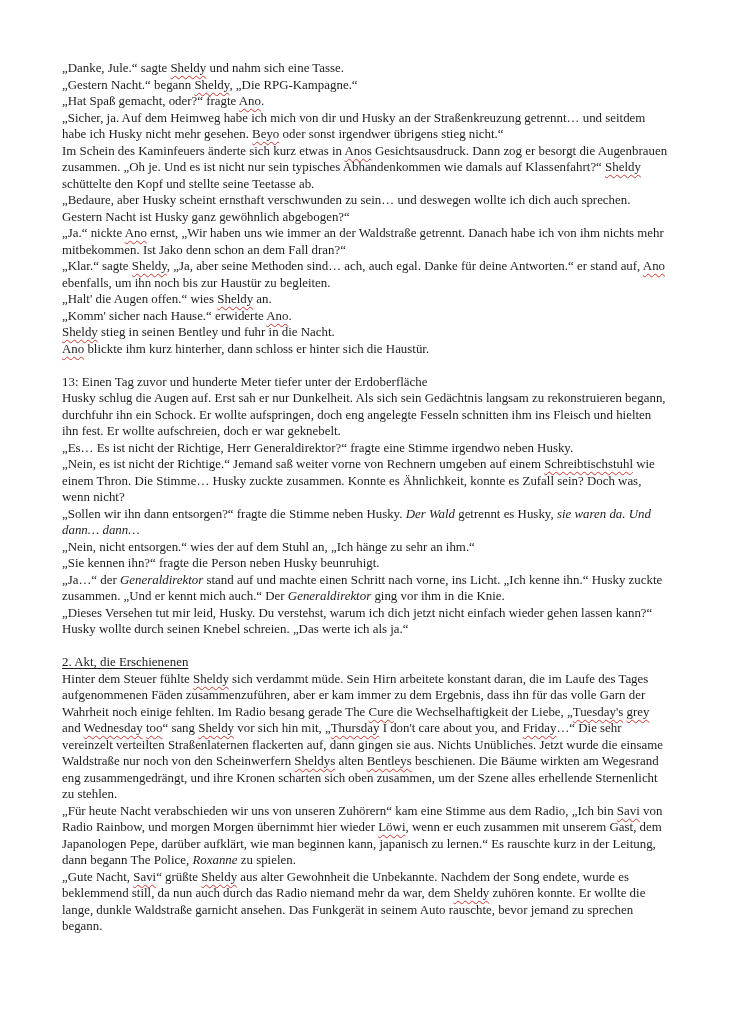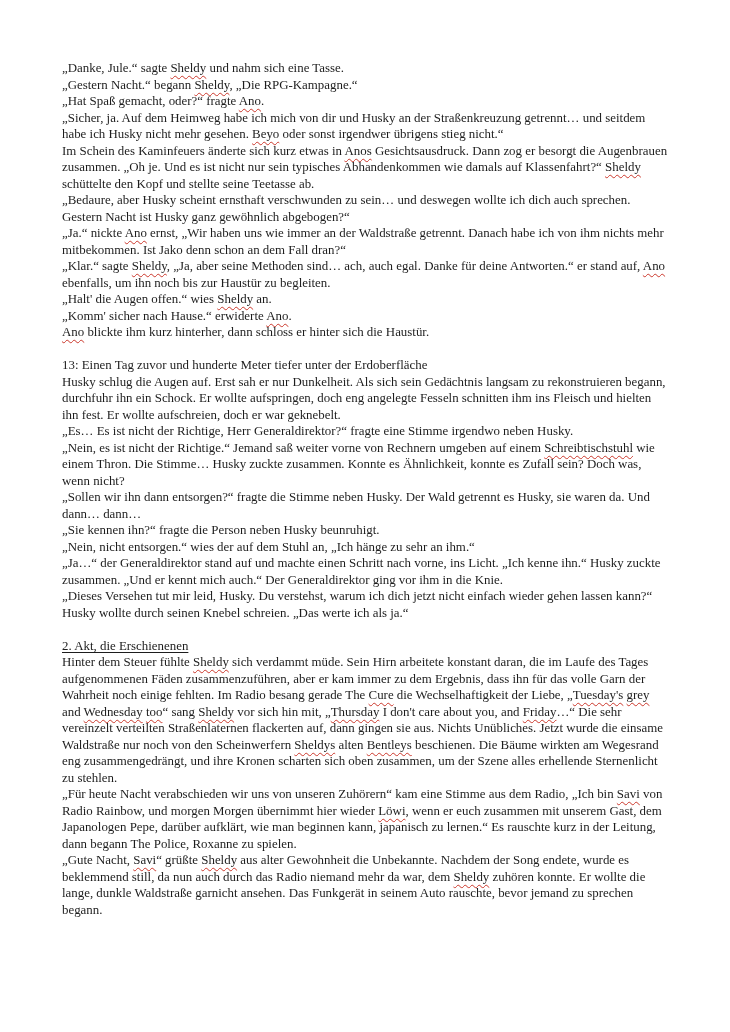--- a/index.html
+++ b/index.html
@@ -33,20 +33,21 @@
   }
   .misspell {
     text-decoration-line: underline;
     text-decoration-style: wavy;
     text-decoration-color: #cb382c;
     text-decoration-thickness: 1px;
     text-underline-offset: 2.5px;
     text-decoration-skip-ink: none;
   }
   .italic {
+    font-style: italic;
   }
   .underline {
     text-decoration-line: underline;
     text-decoration-thickness: 1px;
     text-underline-offset: 2px;
   }
 </style>
 </head>
 <body>
 
@@ -55,29 +56,30 @@
       <div class="para"><span>„Danke, Jule.“ sagte </span><span class="misspell">Sheldy</span><span> und nahm sich eine Tasse.</span></div>
       <div class="para"><span>„Gestern Nacht.“ begann </span><span class="misspell">Sheldy</span><span>, „Die RPG-Kampagne.“</span></div>
       <div class="para"><span>„Hat Spaß gemacht, oder?“ fragte </span><span class="misspell">Ano</span><span>.</span></div>
       <div class="para"><span>„Sicher, ja. Auf dem Heimweg habe ich mich von dir und Husky an der Straßenkreuzung getrennt… und seitdem habe ich Husky nicht mehr gesehen. </span><span class="misspell">Beyo</span><span> oder sonst irgendwer übrigens stieg nicht.“</span></div>
       <div class="para"><span>Im Schein des Kaminfeuers änderte sich kurz etwas in </span><span class="misspell">Anos</span><span> Gesichtsausdruck. Dann zog er besorgt die Augenbrauen zusammen. „Oh je. Und es ist nicht nur sein typisches Abhandenkommen wie damals auf Klassenfahrt?“ </span><span class="misspell">Sheldy</span><span> schüttelte den Kopf und stellte seine Teetasse ab.</span></div>
       <div class="para"><span>„Bedaure, aber Husky scheint ernsthaft verschwunden zu sein… und deswegen wollte ich dich auch sprechen. Gestern Nacht ist Husky ganz gewöhnlich abgebogen?“</span></div>
       <div class="para"><span>„Ja.“ nickte </span><span class="misspell">Ano</span><span> ernst, „Wir haben uns wie immer an der Waldstraße getrennt. Danach habe ich von ihm nichts mehr mitbekommen. Ist Jako denn schon an dem Fall dran?“</span></div>
       <div class="para"><span>„Klar.“ sagte </span><span class="misspell">Sheldy</span><span>, „Ja, aber seine Methoden sind… ach, auch egal. Danke für deine Antworten.“ er stand auf, </span><span class="misspell">Ano</span><span> ebenfalls, um ihn noch bis zur Haustür zu begleiten.</span></div>
       <div class="para"><span>„Halt' die Augen offen.“ wies </span><span class="misspell">Sheldy</span><span> an.</span></div>
       <div class="para"><span>„Komm' sicher nach Hause.“ erwiderte </span><span class="misspell">Ano</span><span>.</span></div>
+      <div class="para"><span class="misspell">Sheldy</span><span> stieg in seinen Bentley und fuhr in die Nacht.</span></div>
       <div class="para"><span class="misspell">Ano</span><span> blickte ihm kurz hinterher, dann schloss er hinter sich die Haustür.</span></div>
       <div class="para">&nbsp;</div>
       <div class="para"><span>13: Einen Tag zuvor und hunderte Meter tiefer unter der Erdoberfläche</span></div>
       <div class="para"><span>Husky schlug die Augen auf. Erst sah er nur Dunkelheit. Als sich sein Gedächtnis langsam zu rekonstruieren begann, durchfuhr ihn ein Schock. Er wollte aufspringen, doch eng angelegte Fesseln schnitten ihm ins Fleisch und hielten ihn fest. Er wollte aufschreien, doch er war geknebelt.</span></div>
       <div class="para"><span>„Es… Es ist nicht der Richtige, Herr Generaldirektor?“ fragte eine Stimme irgendwo neben Husky.</span></div>
       <div class="para"><span>„Nein, es ist nicht der Richtige.“ Jemand saß weiter vorne von Rechnern umgeben auf einem </span><span class="misspell">Schreibtischstuhl</span><span> wie einem Thron. Die Stimme… Husky zuckte zusammen. Konnte es Ähnlichkeit, konnte es Zufall sein? Doch was, wenn nicht?</span></div>
       <div class="para"><span>„Sollen wir ihn dann entsorgen?“ fragte die Stimme neben Husky. </span><span class="italic">Der Wald</span><span> getrennt es Husky, </span><span class="italic">sie waren da. Und dann… dann…</span></div>
+      <div class="para"><span>„Nein, nicht entsorgen.“ wies der auf dem Stuhl an, „Ich hänge zu sehr an ihm.“</span></div>
       <div class="para"><span>„Sie kennen ihn?“ fragte die Person neben Husky beunruhigt.</span></div>
-      <div class="para"><span>„Nein, nicht entsorgen.“ wies der auf dem Stuhl an, „Ich hänge zu sehr an ihm.“</span></div>
       <div class="para"><span>„Ja…“ der </span><span class="italic">Generaldirektor</span><span> stand auf und machte einen Schritt nach vorne, ins Licht. „Ich kenne ihn.“ Husky zuckte zusammen. „Und er kennt mich auch.“ Der </span><span class="italic">Generaldirektor</span><span> ging vor ihm in die Knie.</span></div>
       <div class="para"><span>„Dieses Versehen tut mir leid, Husky. Du verstehst, warum ich dich jetzt nicht einfach wieder gehen lassen kann?“ Husky wollte durch seinen Knebel schreien. „Das werte ich als ja.“</span></div>
       <div class="para">&nbsp;</div>
       <div class="para"><span class="underline">2. Akt, die Erschienenen</span></div>
       <div class="para"><span>Hinter dem Steuer fühlte </span><span class="misspell">Sheldy</span><span> sich verdammt müde. Sein Hirn arbeitete konstant daran, die im Laufe des Tages aufgenommenen Fäden zusammenzuführen, aber er kam immer zu dem Ergebnis, dass ihn für das volle Garn der Wahrheit noch einige fehlten. Im Radio besang gerade The </span><span class="misspell">Cure</span><span> die Wechselhaftigkeit der Liebe, „</span><span class="misspell">Tuesday's</span><span> </span><span class="misspell">grey</span><span> and </span><span class="misspell">Wednesday</span><span> </span><span class="misspell">too</span><span>“ sang </span><span class="misspell">Sheldy</span><span> vor sich hin mit, „</span><span class="misspell">Thursday</span><span> I don't care about you, and </span><span class="misspell">Friday</span><span>…“ Die sehr vereinzelt verteilten Straßenlaternen flackerten auf, dann gingen sie aus. Nichts Unübliches. Jetzt wurde die einsame Waldstraße nur noch von den Scheinwerfern </span><span class="misspell">Sheldys</span><span> alten </span><span class="misspell">Bentleys</span><span> beschienen. Die Bäume wirkten am Wegesrand eng zusammengedrängt, und ihre Kronen scharten sich oben zusammen, um der Szene alles erhellende Sternenlicht zu stehlen.</span></div>
       <div class="para"><span>„Für heute Nacht verabschieden wir uns von unseren Zuhörern“ kam eine Stimme aus dem Radio, „Ich bin </span><span class="misspell">Savi</span><span> von Radio Rainbow, und morgen Morgen übernimmt hier wieder </span><span class="misspell">Löwi</span><span>, wenn er euch zusammen mit unserem Gast, dem Japanologen Pepe, darüber aufklärt, wie man beginnen kann, japanisch zu lernen.“ Es rauschte kurz in der Leitung, dann begann The Police, </span><span class="italic">Roxanne</span><span> zu spielen.</span></div>
       <div class="para"><span>„Gute Nacht, </span><span class="misspell">Savi</span><span>“ grüßte </span><span class="misspell">Sheldy</span><span> aus alter Gewohnheit die Unbekannte. Nachdem der Song endete, wurde es beklemmend still, da nun auch durch das Radio niemand mehr da war, dem </span><span class="misspell">Sheldy</span><span> zuhören konnte. Er wollte die lange, dunkle Waldstraße garnicht ansehen. Das Funkgerät in seinem Auto rauschte, bevor jemand zu sprechen begann.</span></div>
     </div>
 </div>
 

